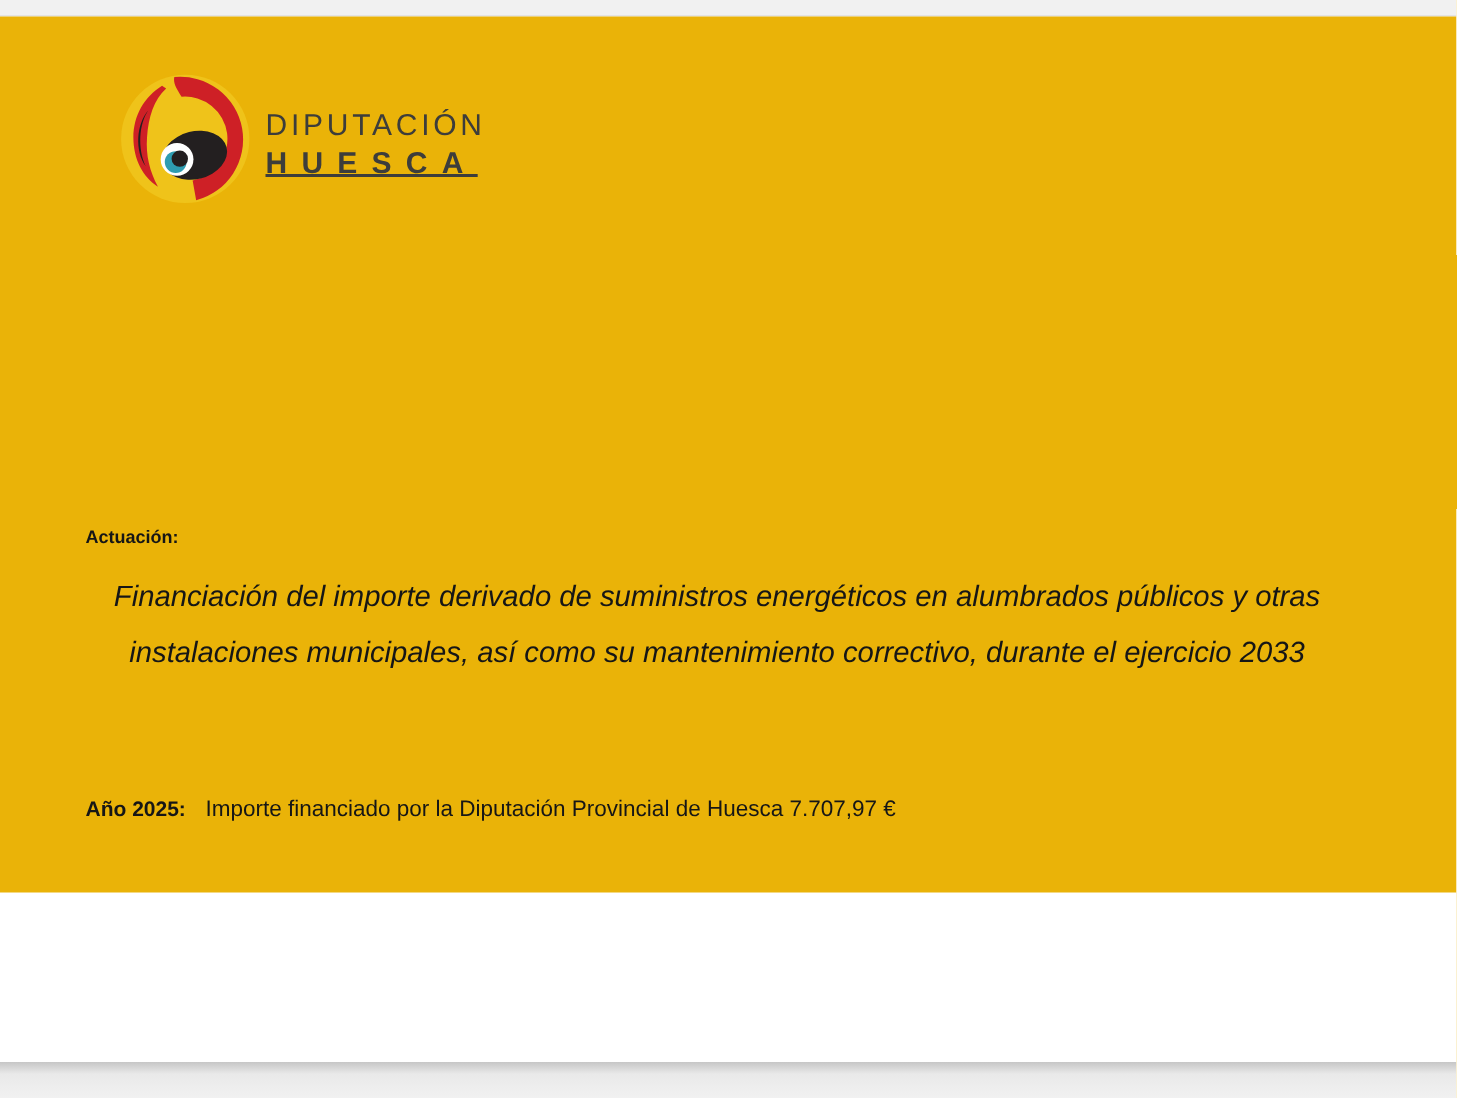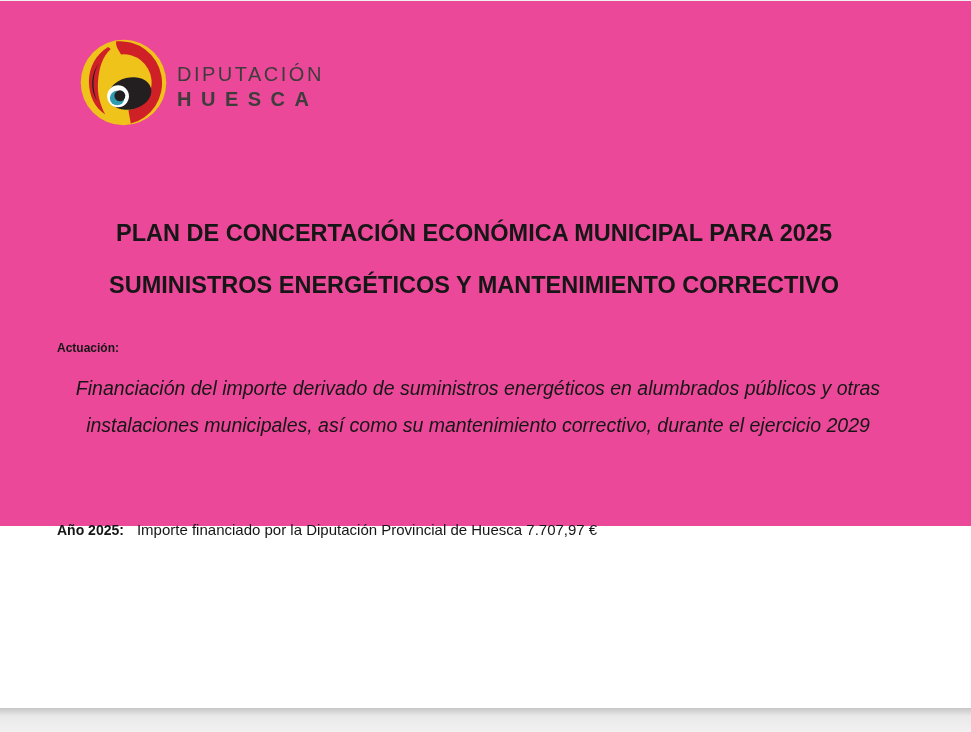--- a/index.html
+++ b/index.html
@@ -21,23 +21,23 @@
     border-bottom: 1px solid #e3e3e3;
   }
   .strip-bottom {
     position: absolute;
     bottom: 0; left: 0; right: 0;
     height: 24px;
     background: linear-gradient(to bottom, #c6c6c6 0px, #e9e9e9 8px, #f1f1f1 100%);
   }
   .page {
     position: absolute;
-    top: 1px; left: 0; right: 0;
-    height: 525px;
-    background: #ec4899;
+    top: 11px; left: 0; right: 0;
+    height: 584px;
+    background: #eab308;
   }
   
   .logo-block { position: absolute; left: 78px; top: 37px; }
   .logo-mark {
     position: absolute;
     left: 0; top: 0;
     width: 91px; height: 91px;
   }
   .logo-text {
     position: absolute;
@@ -48,20 +48,21 @@
   .logo-text-line1 {
     font-size: 20px;
     letter-spacing: 2.5px;
     font-weight: 500;
   }
   .logo-text-line2 {
     font-size: 20px;
     font-weight: 700;
     letter-spacing: 9.5px;
     margin-top: 2px;
+    text-decoration: underline;
   }
   
   .doc-title {
     position: absolute;
     top: 206px;
     left: 0;
     width: 948px;
     text-align: center;
     font-size: 23.5px;
     font-weight: 700;
@@ -87,21 +88,21 @@
     font-size: 19.5px;
     line-height: 36.5px;
     color: #161616;
   }
   
   .financing-row {
     position: absolute;
     left: 57px;
     top: 520px;
     display: flex;
-    align-items: center;
+    align-items: flex-start;
     gap: 13px;
     white-space: nowrap;
   }
   .financing-label {
     font-size: 14px;
     font-weight: 700;
     color: #161616;
   }
   .financing-text {
     font-size: 15px;
@@ -143,27 +144,23 @@
         <circle cx="44" cy="64" r="12" fill="#ffffff"></circle>
         <circle cx="43" cy="66" r="8" fill="#2E9CB0"></circle>
         <circle cx="46" cy="63.5" r="6" fill="#231F20"></circle>
       </svg>
       <div class="logo-text">
         <div class="logo-text-line1">DIPUTACIÓN</div>
         <div class="logo-text-line2">HUESCA</div>
       </div>
     </div>
 
-    <div class="doc-title">
-      <div>PLAN DE CONCERTACIÓN ECONÓMICA MUNICIPAL PARA 2025</div>
-      <div>SUMINISTROS ENERGÉTICOS Y MANTENIMIENTO CORRECTIVO</div>
-    </div>
 
     <div class="actuacion-label">Actuación:</div>
-    <div class="actuacion-text">Financiación del importe derivado de suministros energéticos en alumbrados públicos y otras instalaciones municipales, así como su mantenimiento correctivo, durante el ejercicio 2029</div>
+    <div class="actuacion-text">Financiación del importe derivado de suministros energéticos en alumbrados públicos y otras instalaciones municipales, así como su mantenimiento correctivo, durante el ejercicio 2033</div>
 
     <div class="financing-row">
       <span class="financing-label">Año 2025:</span>
       <span class="financing-text">Importe financiado por la Diputación Provincial de Huesca 7.707,97 €</span>
     </div>
 
   </div>
 
   <div class="strip-bottom"></div>
 

